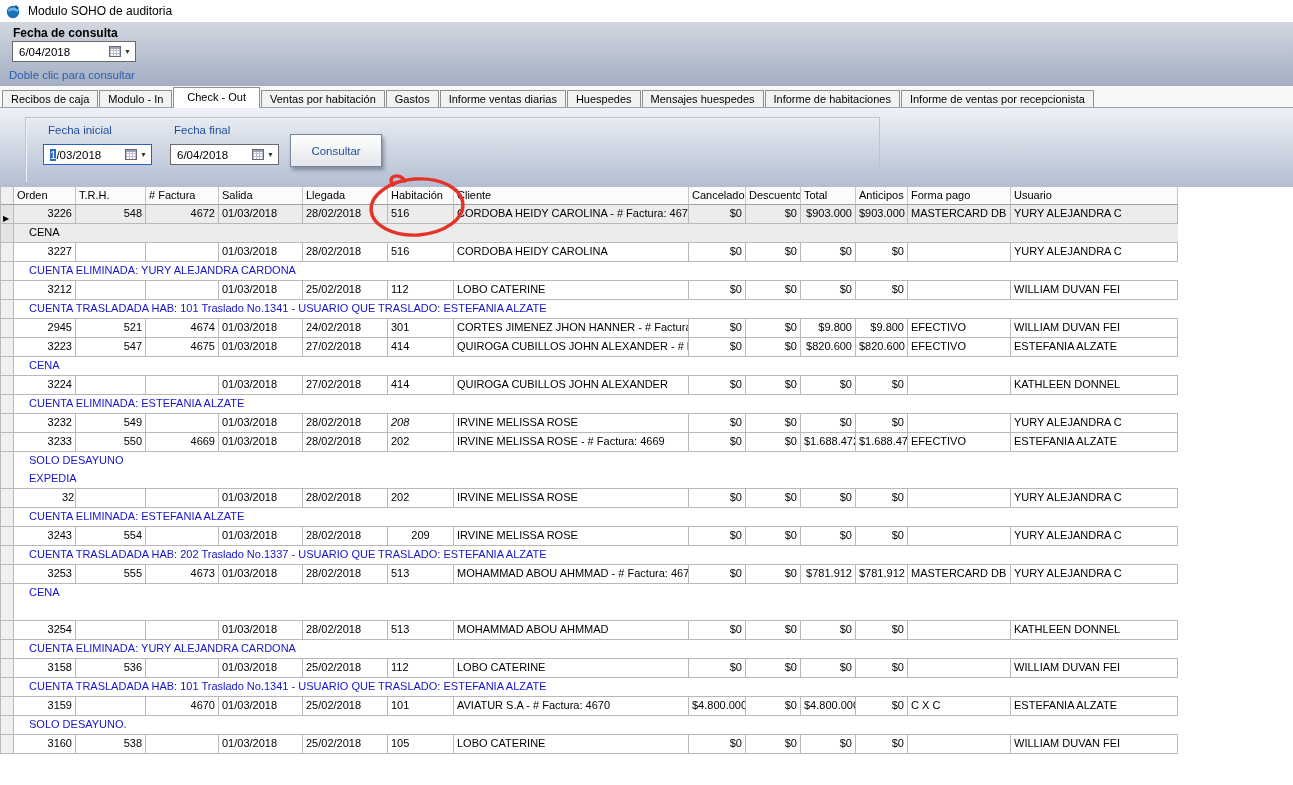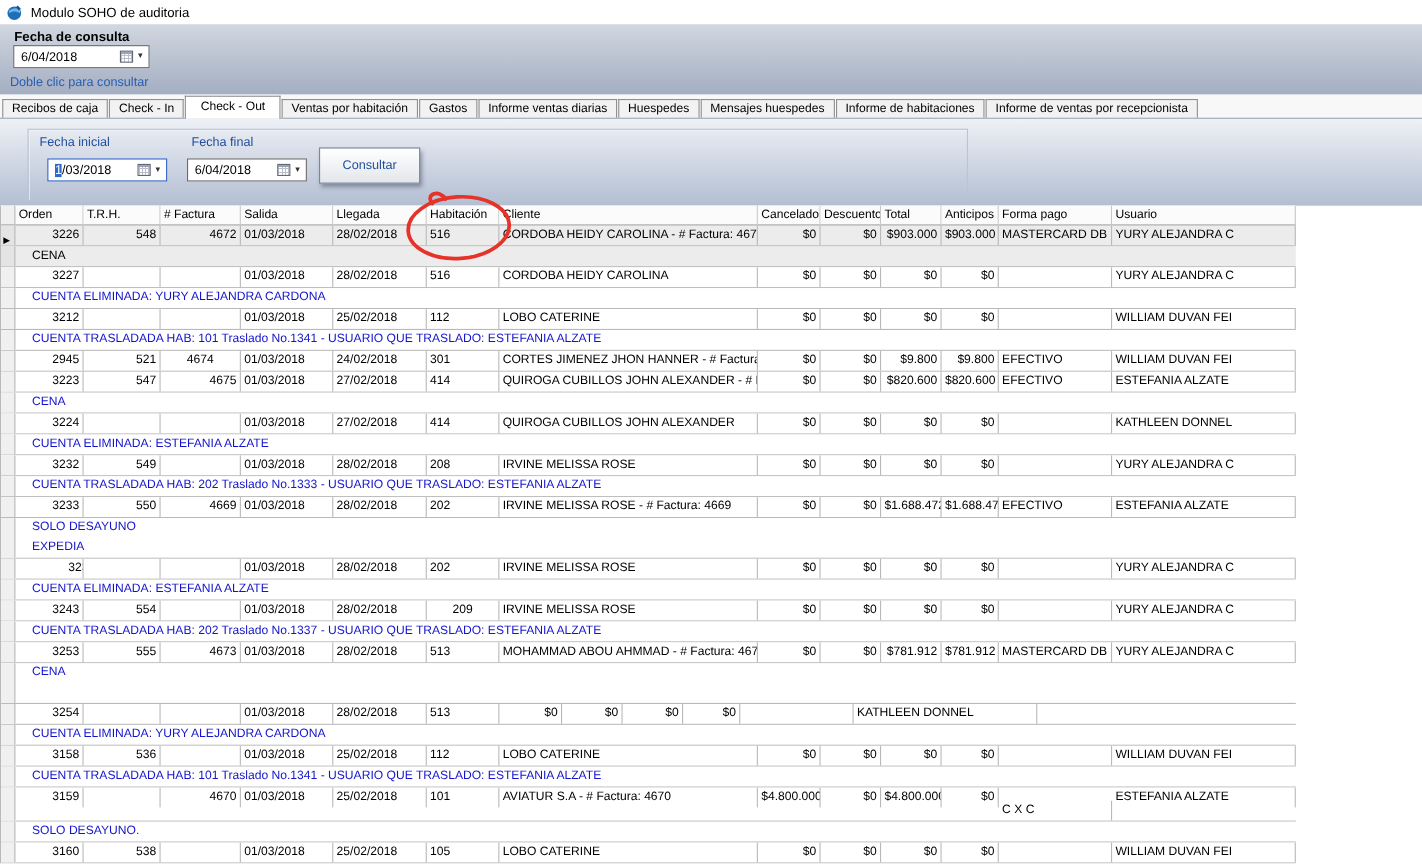--- a/index.html
+++ b/index.html
@@ -91,34 +91,34 @@
     <div class="datefield q-field">
       <span class="dval">6/04/2018</span>
       <span class="cal"></span>
       <span class="darr">▼</span>
     </div>
     <div class="q-hint">Doble clic para consultar</div>
   </div>
 
   <div class="tabbar" id="tabbar">
       <div class="tab">Recibos de caja</div>
-      <div class="tab">Check - In</div>
+      <div class="tab">Modulo - In</div>
       <div class="tab active">Check - Out</div>
       <div class="tab">Ventas por habitación</div>
       <div class="tab">Gastos</div>
       <div class="tab">Informe ventas diarias</div>
       <div class="tab">Huespedes</div>
       <div class="tab">Mensajes huespedes</div>
       <div class="tab">Informe de habitaciones</div>
       <div class="tab">Informe de ventas por recepcionista</div>
     </div>
 
   <div class="filter-panel">
     <div class="groupbox"></div>
-    <div class="f-label" style="left:36px">Fecha inicial</div>
+    <div class="f-label" style="left:48px">Fecha inicial</div>
     <div class="datefield f-field focused" style="left:43px">
       <span class="dval"><span class="selchar">1</span><span>/03/2018</span></span>
       <span class="cal"></span>
       <span class="darr">▼</span>
     </div>
     <div class="f-label" style="left:174px">Fecha final</div>
     <div class="datefield f-field" style="left:170px">
       <span class="dval">6/04/2018</span>
       <span class="cal"></span>
       <span class="darr">▼</span>
@@ -209,21 +209,21 @@
         <div class="grow note">
           <div class="rowhdr"></div>
           <div class="ntxt">
             <div class="nline">CUENTA TRASLADADA HAB: 101 Traslado No.1341 - USUARIO QUE TRASLADO: ESTEFANIA ALZATE</div>
           </div>
         </div>
         <div class="grow record">
           <div class="rowhdr"></div>
           <div class="cell a-right" style="width: 62px;">2945</div>
           <div class="cell a-right" style="width: 70px;">521</div>
-          <div class="cell a-right" style="width: 73px; text-align: center;">4674</div>
+          <div class="cell a-right" style="width: 73px;">4674</div>
           <div class="cell a-left" style="width: 84px;">01/03/2018</div>
           <div class="cell a-left" style="width: 85px;">24/02/2018</div>
           <div class="cell a-left" style="width: 66px;">301</div>
           <div class="cell a-left" style="width: 235px;">CORTES JIMENEZ JHON HANNER - # Factura:</div>
           <div class="cell a-right" style="width: 57px;">$0</div>
           <div class="cell a-right" style="width: 55px;">$0</div>
           <div class="cell a-right" style="width: 55px;">$9.800</div>
           <div class="cell a-right" style="width: 52px;">$9.800</div>
           <div class="cell a-left" style="width: 103px;">EFECTIVO</div>
           <div class="cell a-left" style="width: 167px;">WILLIAM DUVAN FEI</div>
@@ -272,34 +272,28 @@
             <div class="nline">CUENTA ELIMINADA: ESTEFANIA ALZATE</div>
           </div>
         </div>
         <div class="grow record">
           <div class="rowhdr"></div>
           <div class="cell a-right" style="width: 62px;">3232</div>
           <div class="cell a-right" style="width: 70px;">549</div>
           <div class="cell a-right" style="width: 73px;"></div>
           <div class="cell a-left" style="width: 84px;">01/03/2018</div>
           <div class="cell a-left" style="width: 85px;">28/02/2018</div>
-          <div class="cell a-left" style="width: 66px;">208</div>
+          <div class="cell a-left" style="width: 66px; font-style: italic;">208</div>
           <div class="cell a-left" style="width: 235px;">IRVINE MELISSA ROSE</div>
           <div class="cell a-right" style="width: 57px;">$0</div>
           <div class="cell a-right" style="width: 55px;">$0</div>
           <div class="cell a-right" style="width: 55px;">$0</div>
           <div class="cell a-right" style="width: 52px;">$0</div>
           <div class="cell a-left" style="width: 103px;"></div>
           <div class="cell a-left" style="width: 167px;">YURY ALEJANDRA C</div>
-        </div>
-        <div class="grow note">
-          <div class="rowhdr"></div>
-          <div class="ntxt">
-            <div class="nline">CUENTA TRASLADADA HAB: 202 Traslado No.1333 - USUARIO QUE TRASLADO: ESTEFANIA ALZATE</div>
-          </div>
         </div>
         <div class="grow record">
           <div class="rowhdr"></div>
           <div class="cell a-right" style="width: 62px;">3233</div>
           <div class="cell a-right" style="width: 70px;">550</div>
           <div class="cell a-right" style="width: 73px;">4669</div>
           <div class="cell a-left" style="width: 84px;">01/03/2018</div>
           <div class="cell a-left" style="width: 85px;">28/02/2018</div>
           <div class="cell a-left" style="width: 66px;">202</div>
           <div class="cell a-left" style="width: 235px;">IRVINE MELISSA ROSE - # Factura: 4669</div>
@@ -385,20 +379,21 @@
           </div>
         </div>
         <div class="grow record">
           <div class="rowhdr"></div>
           <div class="cell a-right" style="width: 62px;">3254</div>
           <div class="cell a-right" style="width: 70px;"></div>
           <div class="cell a-right" style="width: 73px;"></div>
           <div class="cell a-left" style="width: 84px;">01/03/2018</div>
           <div class="cell a-left" style="width: 85px;">28/02/2018</div>
           <div class="cell a-left" style="width: 66px;">513</div>
+          <div class="cell a-left" style="width: 235px;">MOHAMMAD ABOU AHMMAD</div>
           <div class="cell a-right" style="width: 57px;">$0</div>
           <div class="cell a-right" style="width: 55px;">$0</div>
           <div class="cell a-right" style="width: 55px;">$0</div>
           <div class="cell a-right" style="width: 52px;">$0</div>
           <div class="cell a-left" style="width: 103px;"></div>
           <div class="cell a-left" style="width: 167px;">KATHLEEN DONNEL</div>
         </div>
         <div class="grow note">
           <div class="rowhdr"></div>
           <div class="ntxt">
@@ -433,21 +428,21 @@
           <div class="cell a-right" style="width: 70px;"></div>
           <div class="cell a-right" style="width: 73px;">4670</div>
           <div class="cell a-left" style="width: 84px;">01/03/2018</div>
           <div class="cell a-left" style="width: 85px;">25/02/2018</div>
           <div class="cell a-left" style="width: 66px;">101</div>
           <div class="cell a-left" style="width: 235px;">AVIATUR S.A - # Factura: 4670</div>
           <div class="cell a-right" style="width: 57px;">$4.800.000</div>
           <div class="cell a-right" style="width: 55px;">$0</div>
           <div class="cell a-right" style="width: 55px;">$4.800.000</div>
           <div class="cell a-right" style="width: 52px;">$0</div>
-          <div class="cell a-left" style="width: 103px; margin-top: 12px;">C X C</div>
+          <div class="cell a-left" style="width: 103px;">C X C</div>
           <div class="cell a-left" style="width: 167px;">ESTEFANIA ALZATE</div>
         </div>
         <div class="grow note">
           <div class="rowhdr"></div>
           <div class="ntxt">
             <div class="nline">SOLO DESAYUNO.</div>
           </div>
         </div>
         <div class="grow record">
           <div class="rowhdr"></div>

